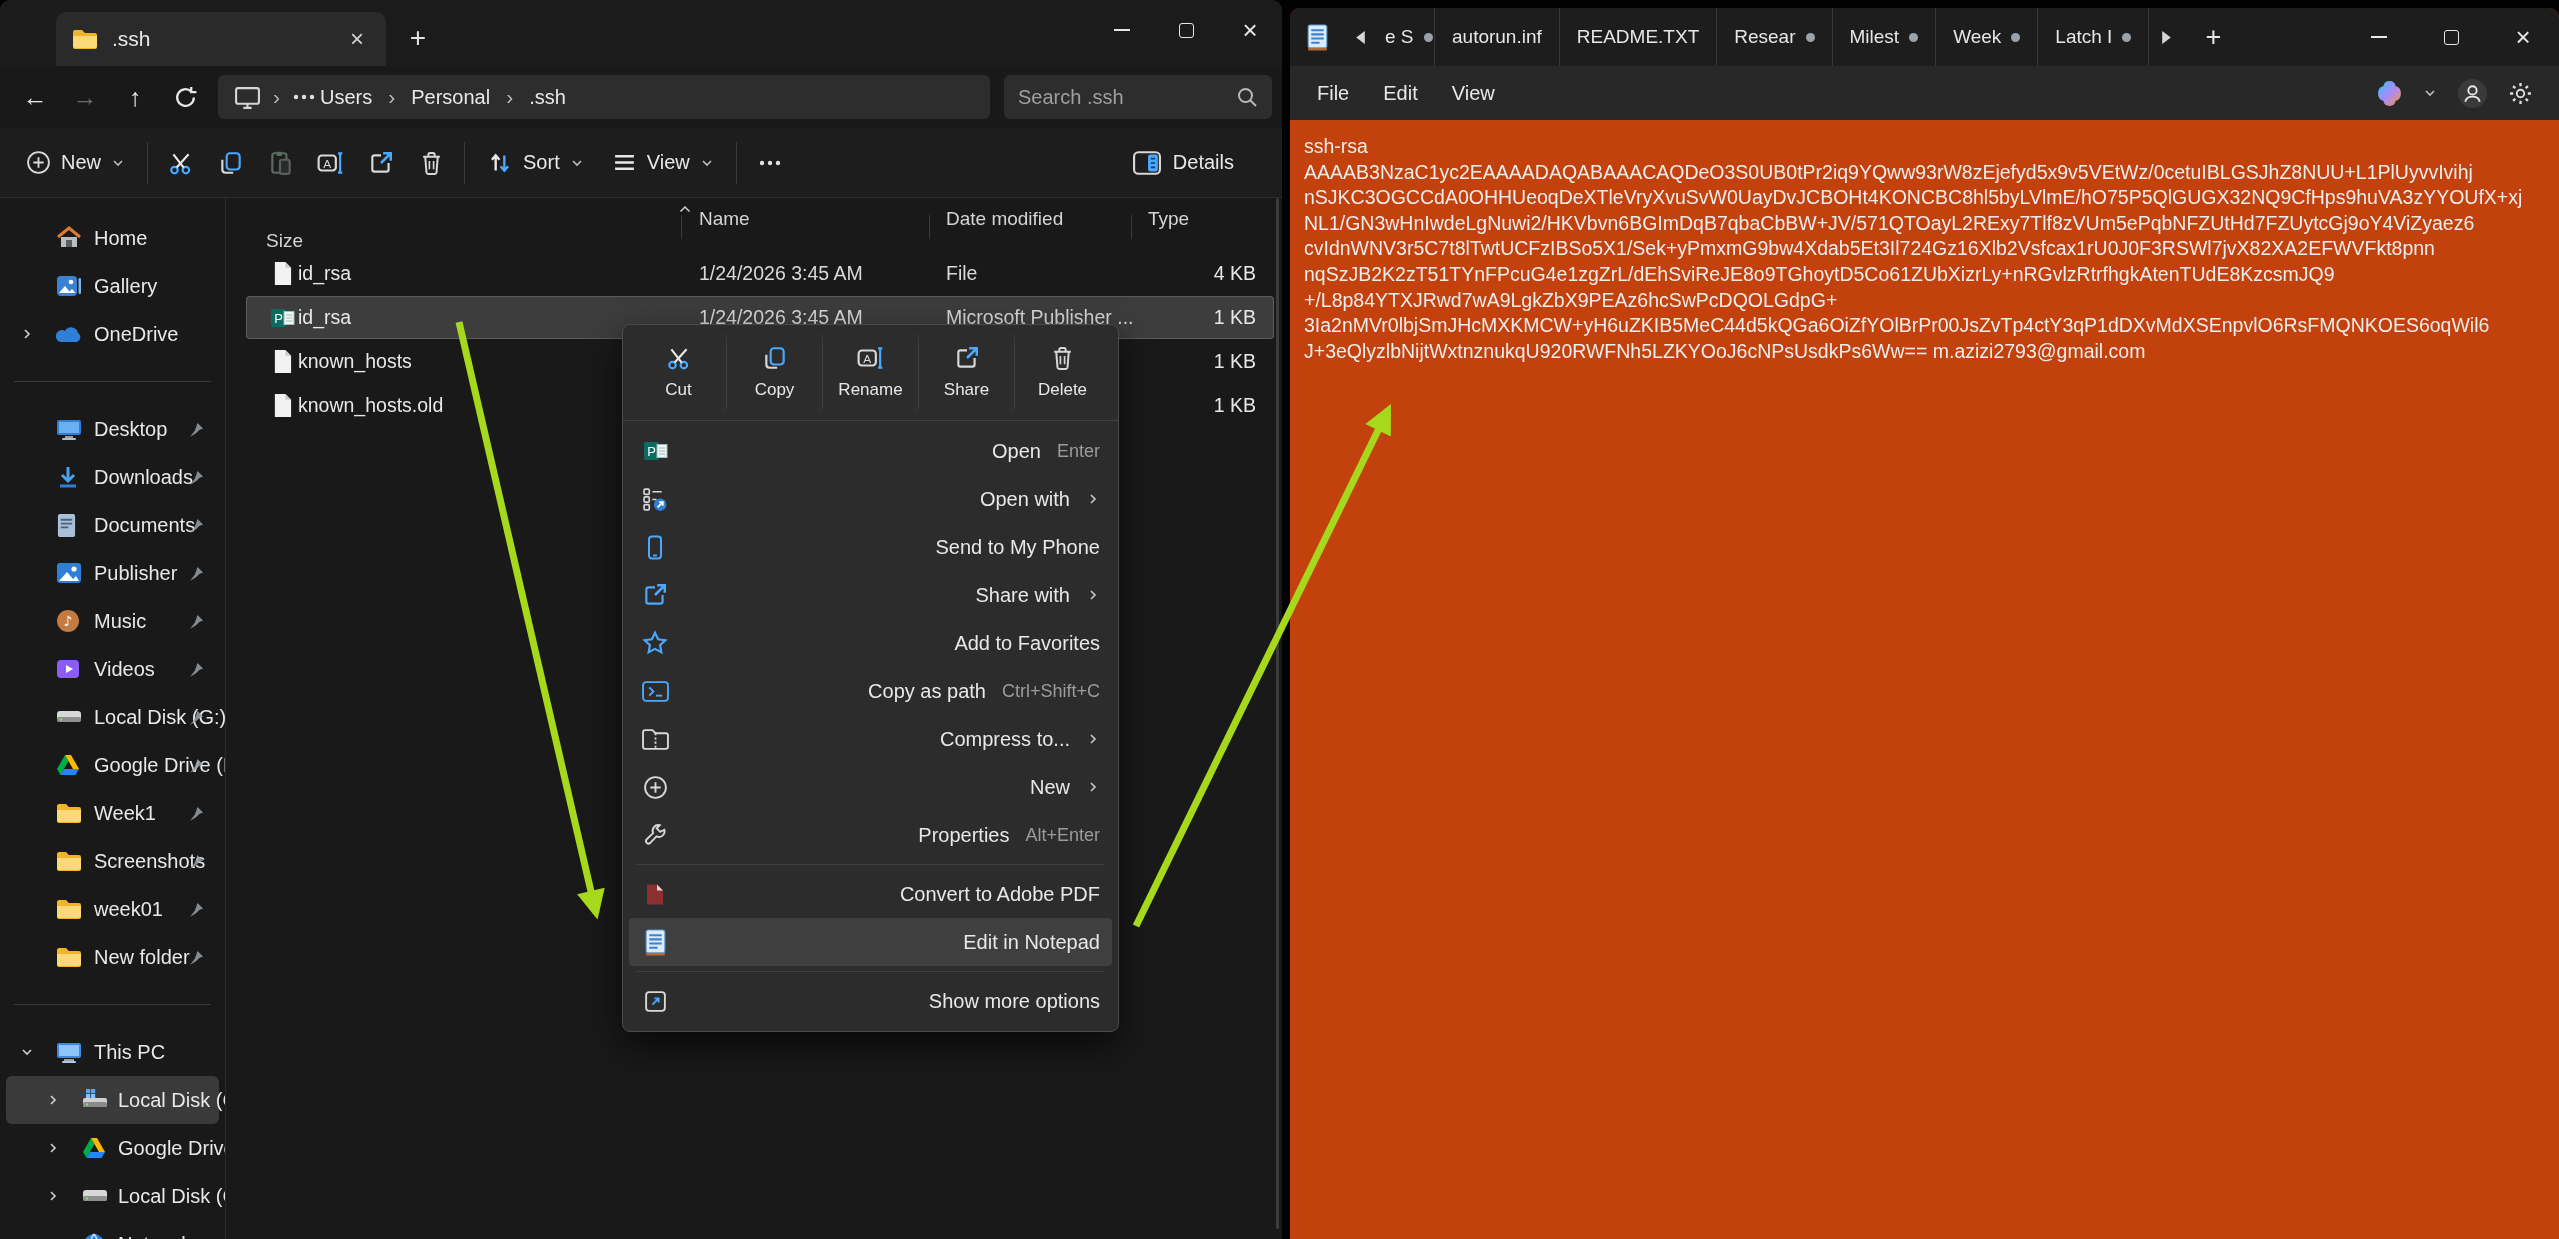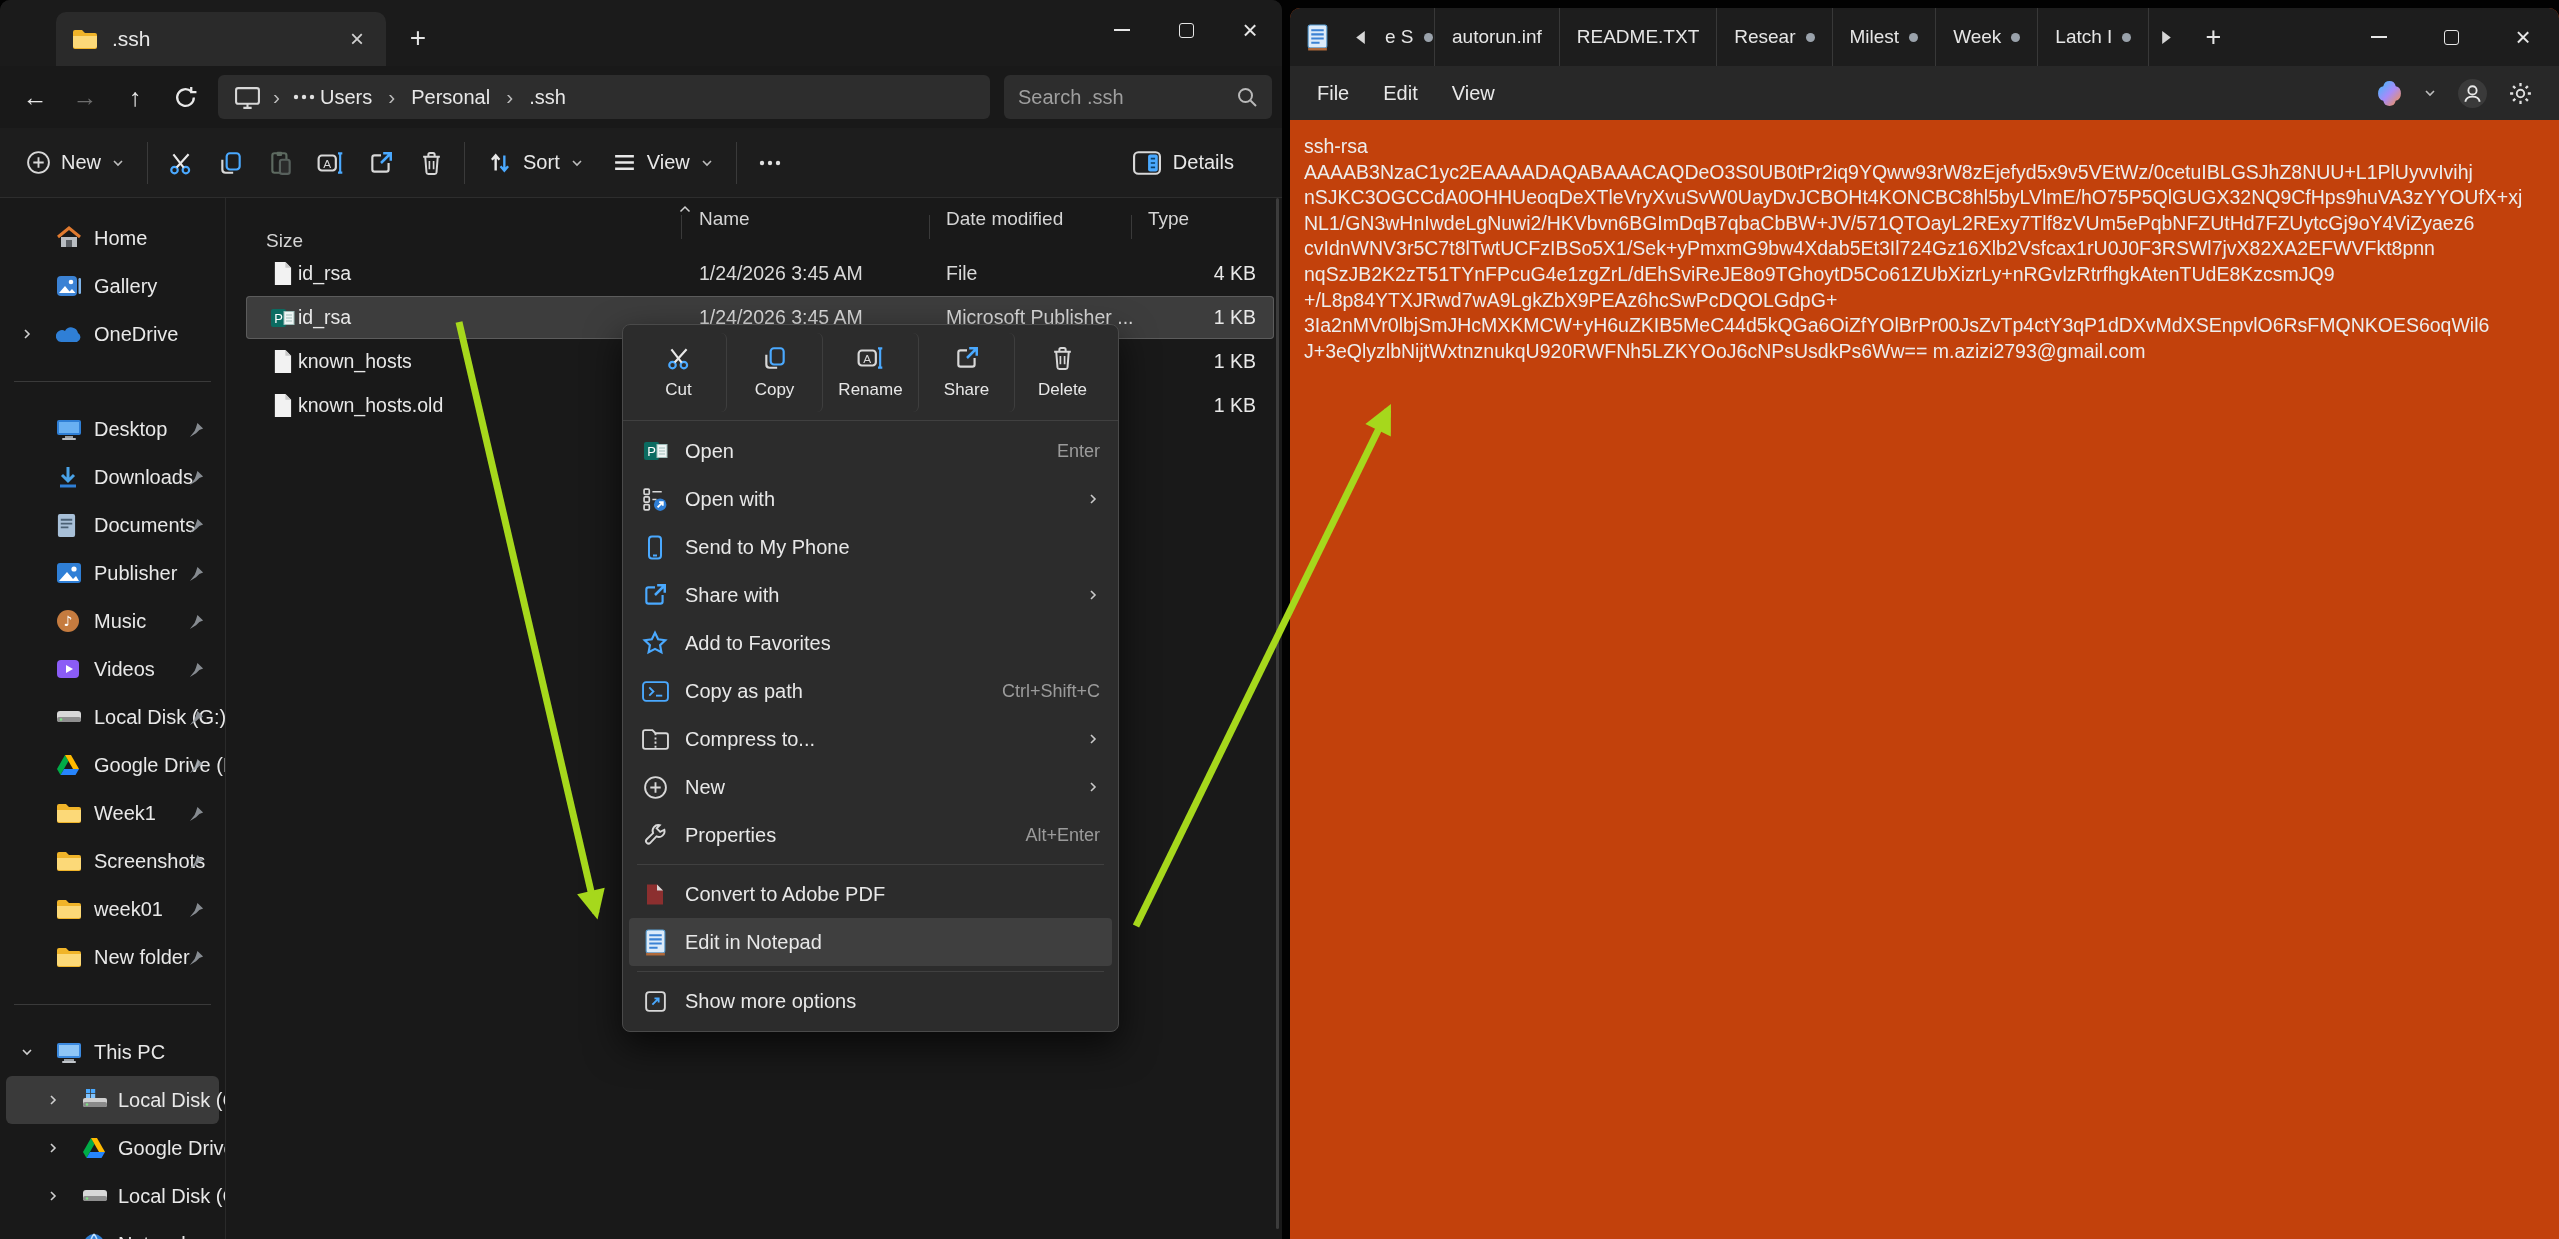--- a/index.html
+++ b/index.html
@@ -80,21 +80,21 @@
               border:1px solid #4a4a4a; border-radius:8px; box-shadow:0 14px 36px rgba(0,0,0,.65);
               z-index:20; padding-bottom:6px; }
   .ctx-quick { display:flex; height:96px; padding:8px 8px; border-bottom:1px solid #404040; }
   .ctx-qa { flex:1; display:flex; flex-direction:column; align-items:center; justify-content:center;
             gap:9px; font-size:17px; border-radius:6px; }
   .ctx-qa:not(:last-child) { border-right:1px solid #3e3e3e; }
   .ctx-items { padding:6px 6px 0; }
   .ctx-item { height:48px; display:flex; align-items:center; padding:0 12px; border-radius:4px;
               font-size:20px; gap:16px; }
   .ctx-item .ci-ico { width:28px; display:flex; justify-content:center; }
-  .ctx-item .ci-label { flex:1; white-space:nowrap; }
+  .ctx-item .ci-label { flex:1; white-space:nowrap;text-align:right; }
   .ctx-item .ci-short { color:#9b9b9b; font-size:18px; }
   .ctx-item .ci-sub { color:#c9c9c9; display:flex; }
   .ctx-item.hl { background:#3f3f3f; }
   .ctx-div { height:1px; background:#404040; margin:5px 8px; }
 
   
   #notepad { left:1290px; top:8px; width:1269px; height:1233px; background:#c2410c;
              border-radius:10px 10px 0 0; overflow:hidden; }
   .n-titlebar { height:58px; background:#1d1d1d; display:flex; align-items:center; position:relative; }
   .n-appicon { margin:0 14px 0 16px; }

